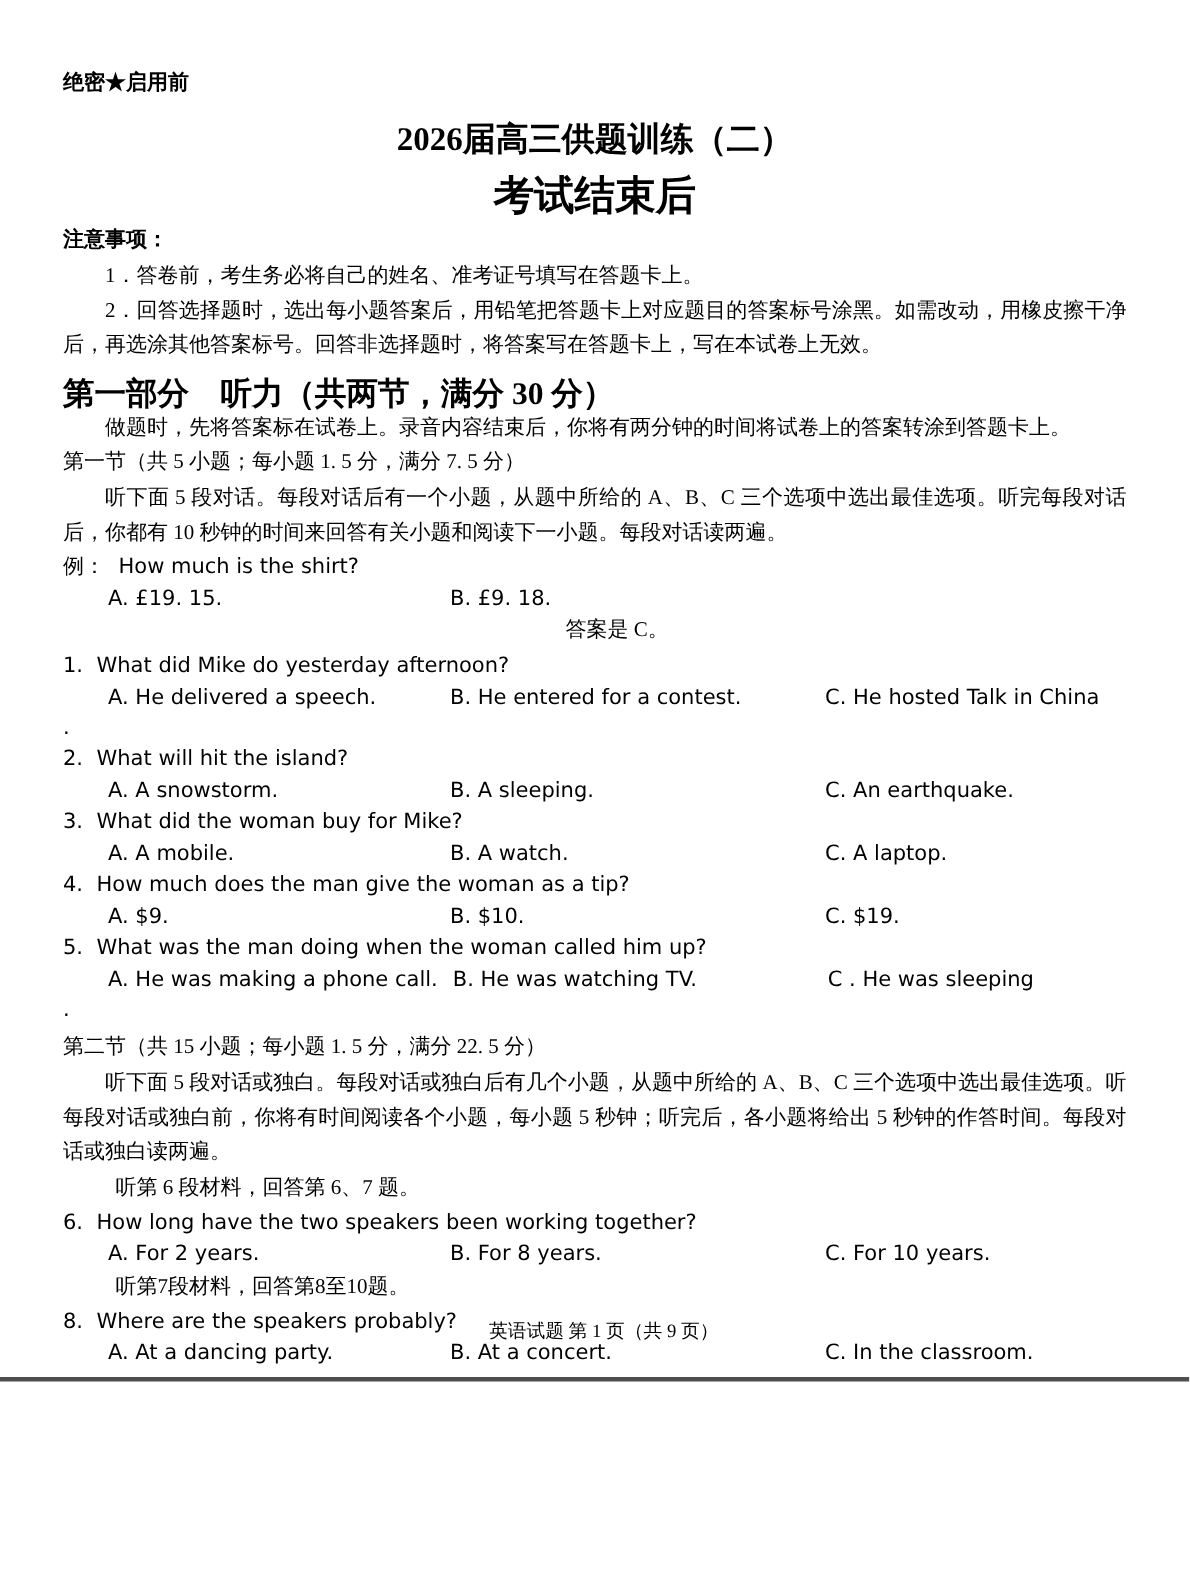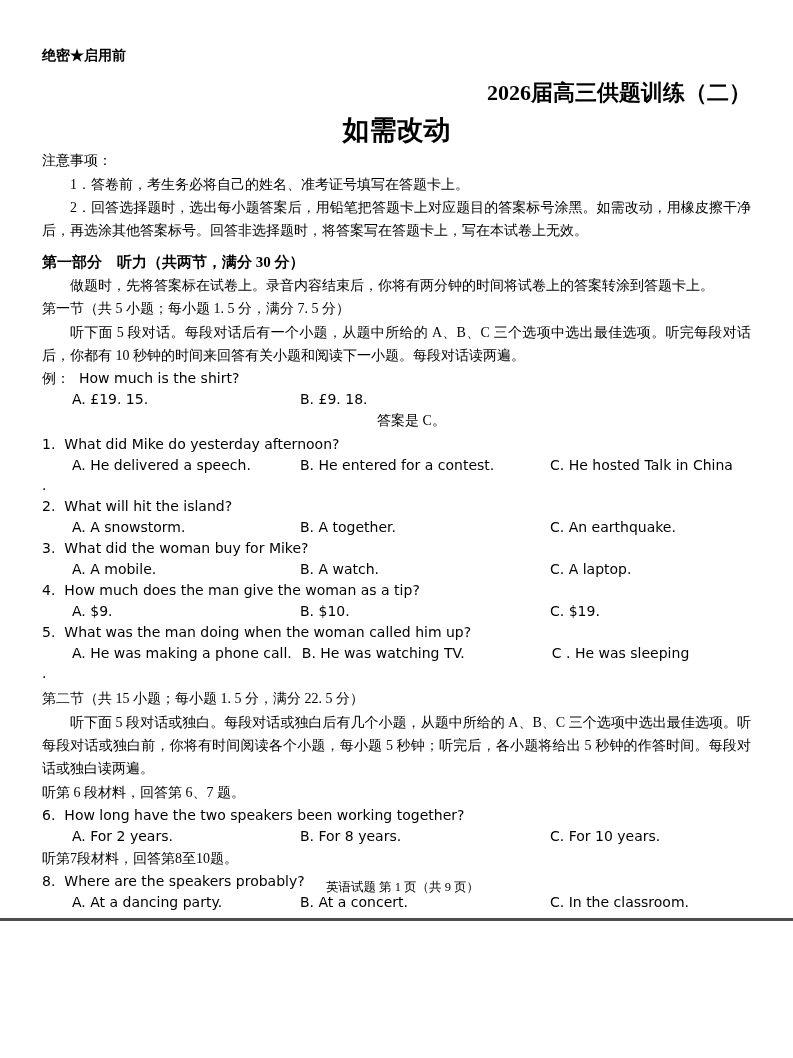--- a/index.html
+++ b/index.html
@@ -12,79 +12,79 @@
     color:#000;
     overflow:hidden;
     font-family:"Liberation Serif","DejaVu Serif",serif;
     font-size:14px;
   }
   .content { padding:44px 42px 0 42px; }
 
   .secret { font-weight:bold; font-size:14px; line-height:24px; }
 
   .title {
-    text-align:right; font-weight:bold;
+    text-align:center; font-weight:bold;
     font-size:22px; line-height:30px; margin-top:10px;
     font-family:"Liberation Serif","DejaVu Serif",serif;
   }
   .subtitle {
     text-align:center; font-weight:bold;
     font-size:27px; line-height:34px; margin-top:5px; margin-bottom:2px;
   }
 
-  .notice-heading { font-weight:normal; line-height:24px; }
+  .notice-heading { font-weight:bold; line-height:24px; }
   p.cn {
     line-height:23px;
     text-indent:2em;
     text-align:justify;
   }
 
   .part-heading {
-    font-weight:bold; font-size:15px; line-height:24px; margin-top:8px;
+    font-weight:bold; font-size:21px; line-height:24px; margin-top:8px;
   }
   .sec-heading { line-height:24px; }
 
   .qblock { font-family:"DejaVu Sans","Liberation Sans",sans-serif; }
   .q { line-height:20px; margin-top:1px; }
   .q .qn { margin-right:9px; }
   .opts {
     display:flex; padding-left:30px; line-height:20px; margin-top:1px;
     white-space:nowrap;
   }
   .opts .o1 { min-width:228px; padding-right:10px; }
   .opts .o2 { min-width:250px; padding-right:10px; }
   .opts .o3 { flex:1; }
   .answer {
     padding-left:30px; line-height:21px; margin:1px 0 3px 0;
     font-family:"Liberation Serif","DejaVu Serif",serif;
     text-align:center;
   }
   .orphan { line-height:20px; font-family:"DejaVu Sans","Liberation Sans",sans-serif; }
 
-  .lead { line-height:23px; margin-top:1px; }
+  .lead { line-height:23px; margin-top:1px;margin-left:35px; }
 
   .footer {
     position:absolute; bottom:26px; left:12px; right:0;
     text-align:center; font-size:12.5px; color:#000;
   }
   .bottom-bar {
     position:absolute; bottom:1px; left:0; right:0;
     height:3px; background:#4e4e4e;
   }
 </style>
 </head>
 <body>
 
 <div class="page">
   <div class="content">
 
     <div class="secret">绝密★启用前</div>
 
     <div class="title">2026届高三供题训练（二）</div>
-    <div class="subtitle">如需改动</div>
+    <div class="subtitle">考试结束后</div>
 
     <div>
       <div class="notice-heading">注意事项：</div>
       <p class="cn">1．答卷前，考生务必将自己的姓名、准考证号填写在答题卡上。</p>
       <p class="cn">2．回答选择题时，选出每小题答案后，用铅笔把答题卡上对应题目的答案标号涂黑。如需改动，用橡皮擦干净后，再选涂其他答案标号。回答非选择题时，将答案写在答题卡上，写在本试卷上无效。</p>
     </div>
 
     <div class="part-heading">第一部分　听力（共两节，满分 30 分）</div>
     <p class="cn">做题时，先将答案标在试卷上。录音内容结束后，你将有两分钟的时间将试卷上的答案转涂到答题卡上。</p>
 
@@ -113,21 +113,21 @@
       </div>
       <div class="orphan">.</div>
     </div>
 
     <div class="qblock">
       <div class="q">
         <span class="qn">2.</span><span>What will hit the island?</span>
       </div>
       <div class="opts">
         <span class="o1">A.  A snowstorm.</span>
-        <span class="o2">B.  A together.</span>
+        <span class="o2">B.  A sleeping.</span>
         <span class="o3">C.  An earthquake.</span>
       </div>
     </div>
 
     <div class="qblock">
       <div class="q">
         <span class="qn">3.</span><span>What did the woman buy for Mike?</span>
       </div>
       <div class="opts">
         <span class="o1">A.  A mobile.</span>

